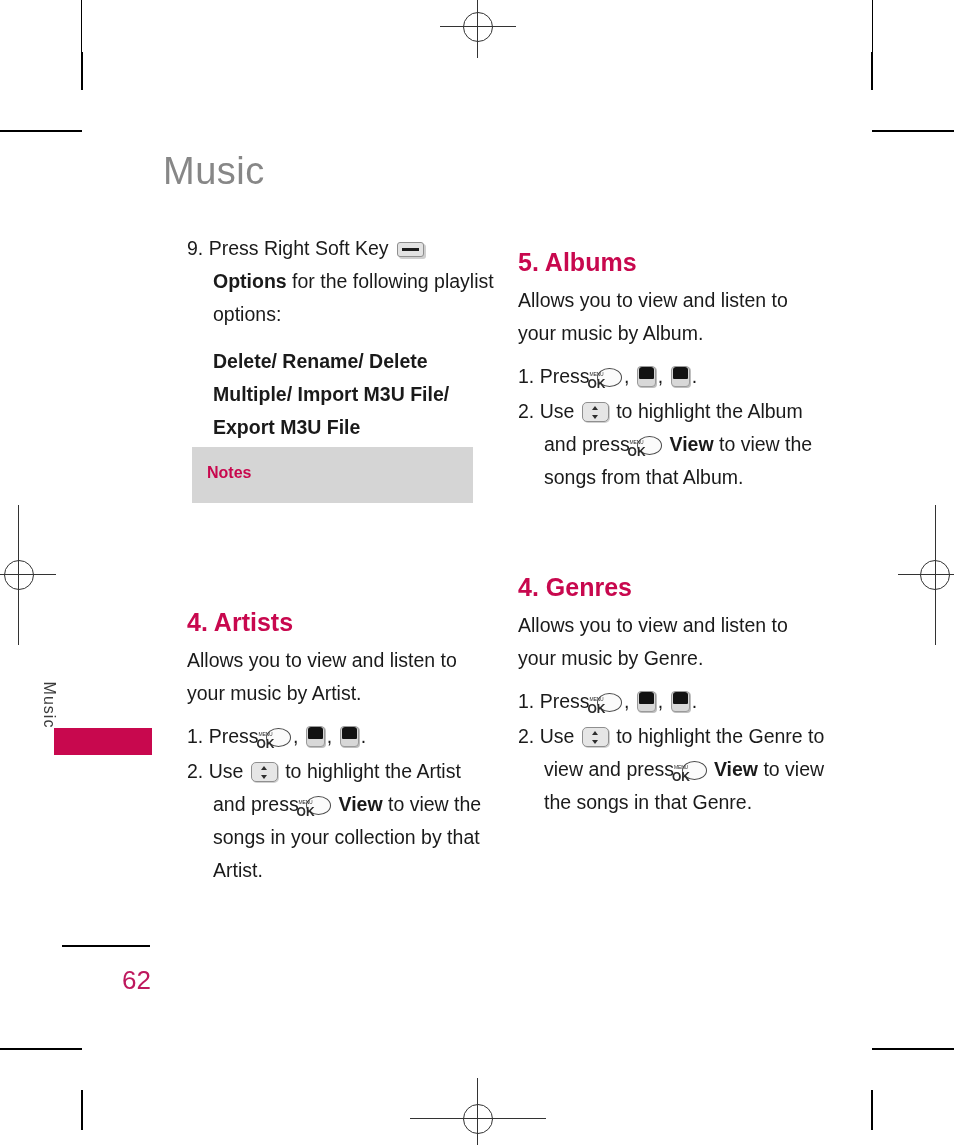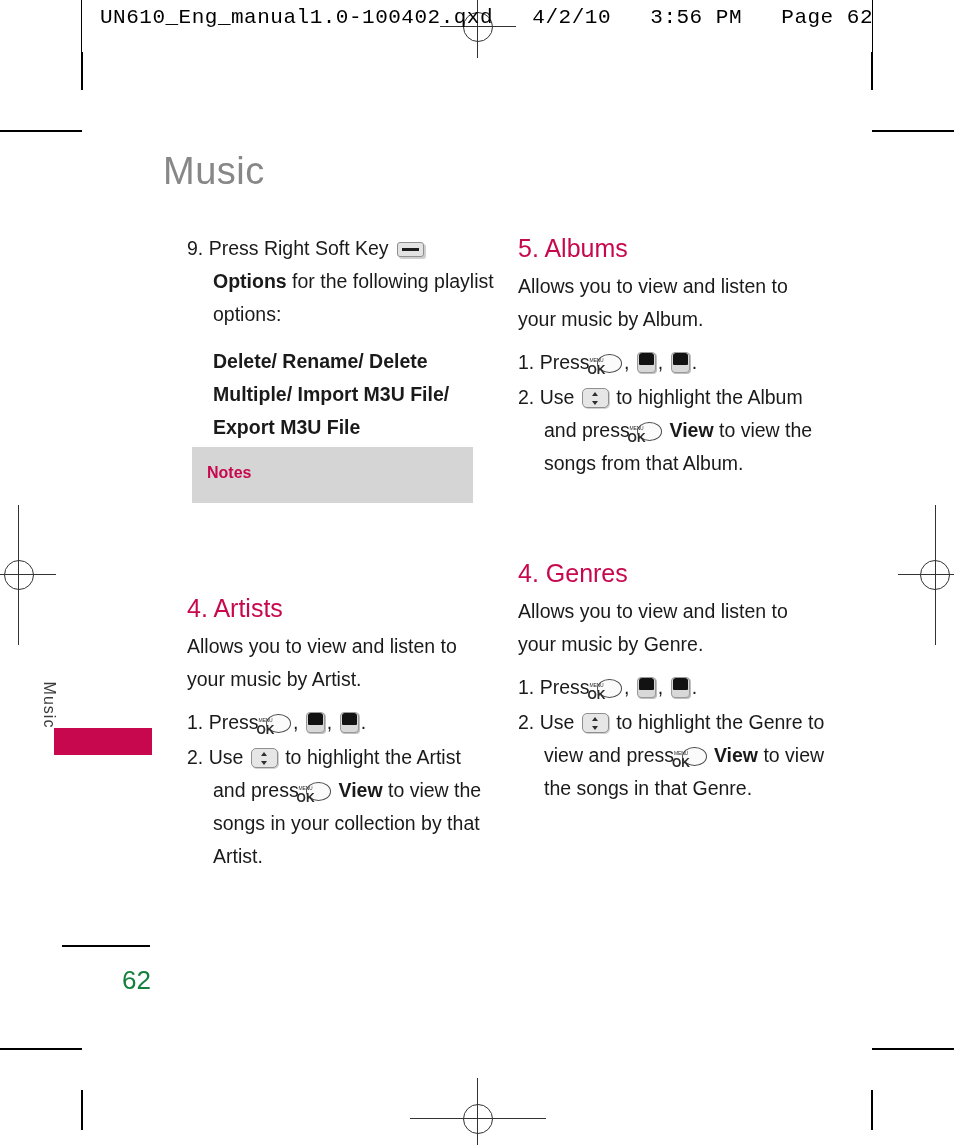--- a/index.html
+++ b/index.html
@@ -101,23 +101,23 @@
   .indent-block {
     display: block;
     padding-left: 26px;
     font-weight: bold;
     margin-top: 14px;
   }
 
   .sec-head {
     display: block;
     font-size: 25px;
-    font-weight: normal;
+    font-weight: bold;
     line-height: 32px;
-    margin: 0 0 6px 0;
+    margin: 14px 0 6px 0;
   }
   .sec-body {
     display: block;
     margin: 0 0 10px 0;
   }
 
   b, .bold { font-weight: bold; }
 
   
   .notes-box {
@@ -149,21 +149,21 @@
     top: 945px;
     width: 88px;
     height: 2px;
     background: #000;
   }
   .page-number {
     position: absolute;
     left: 122px;
     top: 965px;
     font-size: 26px;
-    color: #15803d;
+    color: #be185d;
   }
 
   
   .key {
     display: inline-block;
     vertical-align: -4px;
     position: relative;
   }
 
   
@@ -301,21 +301,20 @@
   </div>
 
   <div class="reg-mark" style="left:410px; top:1078px; width:136px; height:67px;">
     <div class="v" style="left:67px; top:0; height:67px;"></div>
     <div class="h" style="left:0; top:40px; width:136px;"></div>
     <div class="circle" style="left:53px; top:26px; width:28px; height:28px;"></div>
   </div>
 </div>
 
 <div class="proof-header">
-  <div class="proof-header-text">UN610_Eng_manual1.0-100402.qxd   4/2/10   3:56 PM   Page 62</div>
   <div class="header-rule-v" style="left:81px; top:0; height:52px;"></div>
   <div class="header-rule-v" style="right:81px; top:0; height:52px;"></div>
 </div>
 
 <div class="side-tab-label">Music</div>
 <div class="side-tab-bar" style="background: rgb(200, 8, 78);"></div>
 
 <div class="page-title" style="color: rgb(135, 135, 135);">Music</div>
 
 <div class="col col-left">

